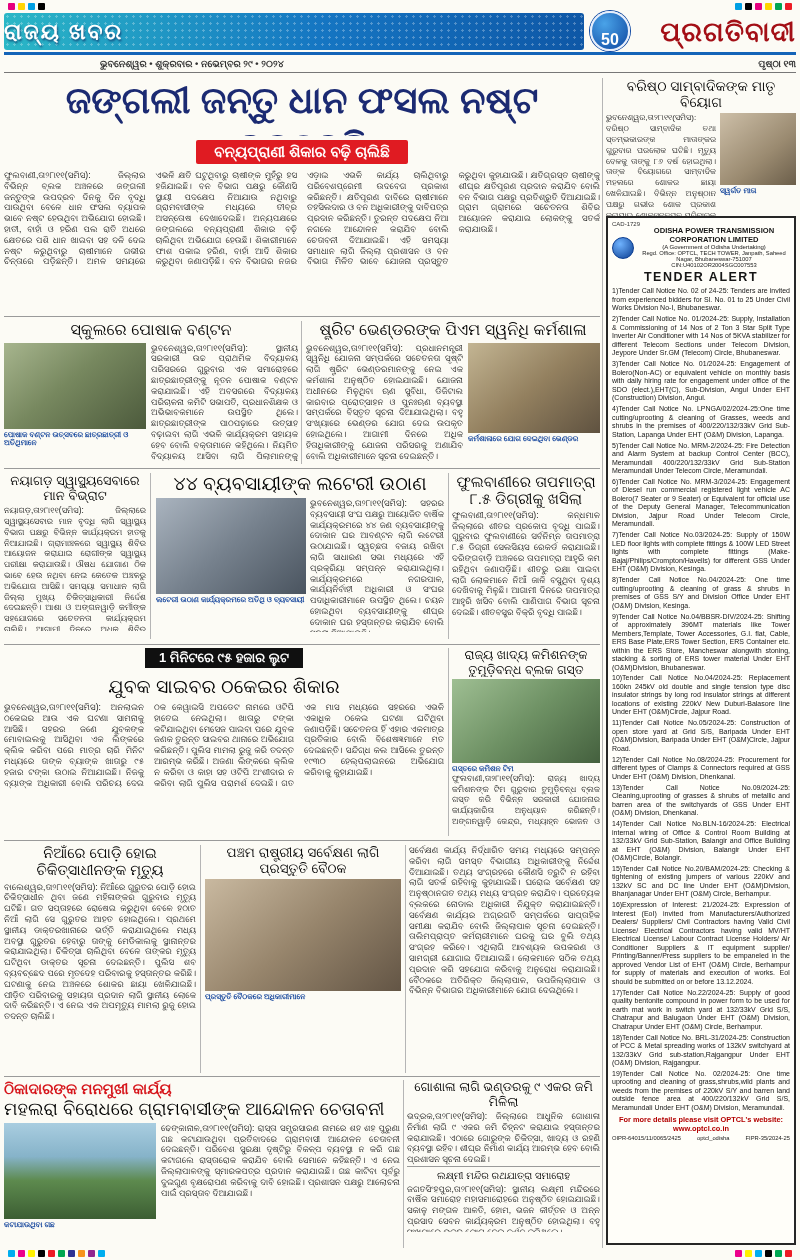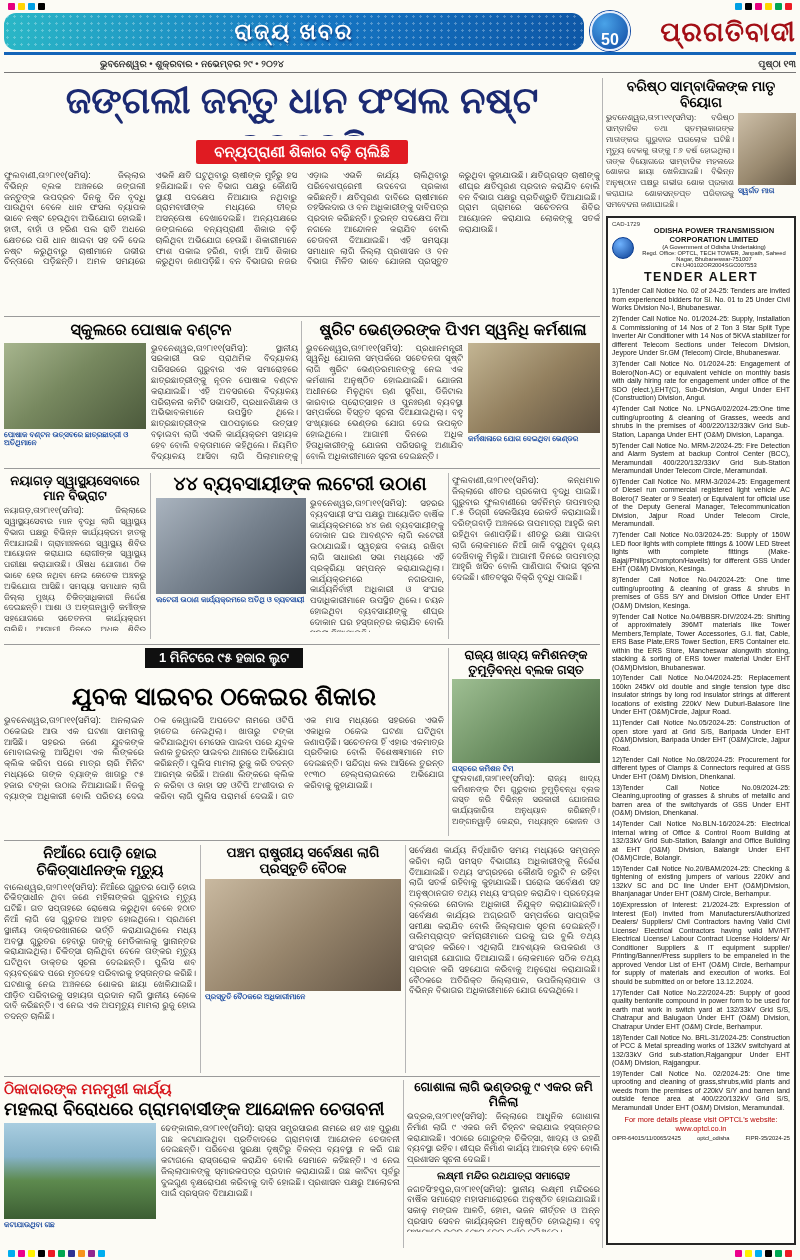--- a/index.html
+++ b/index.html
@@ -1,55 +1,55 @@
 <!DOCTYPE html>
 <html><head>
 <meta charset="utf-8">
 <style>
 *{margin:0;padding:0;box-sizing:border-box}
 html,body{background:#6e6e6e}
 .page{position:relative;width:800px;height:1260px;margin:0 auto;background:#fcfbf5;font-family:"Liberation Sans","DejaVu Sans",sans-serif;color:#151515;overflow:hidden}
 .abs{position:absolute}
 .dots{display:flex;gap:3px}
 .dot{width:7px;height:7px;border-radius:1px}
-.masthead-band{background-image:radial-gradient(rgba(255,255,255,.28) 1px,transparent 1.4px),linear-gradient(90deg,#2ab7c6,#1575c2 55%,#0e57a6);background-size:7px 7px,100% 100%;border-radius:12px;display:flex;align-items:center;justify-content:center}
+.masthead-band{background-image:radial-gradient(rgba(255,255,255,.28) 1px,transparent 1.4px),linear-gradient(90deg,#2ab7c6,#1575c2 55%,#0e57a6);background-size:7px 7px,100% 100%;border-radius:3px;display:flex;align-items:center;justify-content:flex-start}
 .section-title{font-size:22px;font-weight:bold;color:#fff;letter-spacing:2px;text-shadow:1px 1.5px 2px rgba(10,20,80,.55)}
 .badge50{border-radius:50%;background:radial-gradient(circle at 35% 30%,#4aa3e8,#0d47a1);color:#fff;display:flex;align-items:flex-end;justify-content:center;font-weight:bold;font-size:16px;border:2px solid #e6eefc;box-shadow:0 0 0 1px #0d47a1}
 .brand{font-size:27px;font-weight:bold;color:#a30f16;text-align:right;letter-spacing:1px}
 .blue-rule{background:#1464b8}
 .thin-rule{background:#777}
 .dateline{font-size:9.5px;font-weight:bold;color:#333}
 .lead-head{font-size:37px;line-height:1.25;font-weight:bold;color:#1b2a72;text-align:center;overflow:hidden}
 .kicker-wrap{text-align:center}
 .kicker{display:inline-block;background:#e01b22;color:#fff;font-weight:bold;font-size:15px;padding:3px 18px;border-radius:2px}
 .body-cols4{column-count:4;column-gap:10px}
 .body-cols3{column-count:3;column-gap:10px}
 .art-body{font-size:8.6px;line-height:10.8px;text-align:justify;color:#1d1d1d;overflow:hidden}
-.art-head{font-weight:bold;text-align:center;line-height:1.16;color:#000;overflow:hidden}
+.art-head{font-weight:normal;text-align:center;line-height:1.16;color:#000;overflow:hidden}
 .photo{width:100%;height:100%}
 .caption{font-size:7.4px;line-height:8.8px;color:#14459c;font-weight:bold;margin-top:2px;text-align:left}
 .vrule{background:#b5b5b5;width:1px}
 .hrule{background:#9a9a9a;height:1px}
 .black-bar{display:inline-block;background:#101010;color:#fff;font-weight:bold;font-size:13px;padding:2px 14px}
 .red-label{color:#d6151b;font-weight:bold;font-size:15px}
 .p-school{background:linear-gradient(140deg,#a7b58e 0%,#77885f 45%,#4c5a3c 100%)}
 .p-work{background:linear-gradient(140deg,#c3b593 0%,#93805f 50%,#5f5240 100%)}
 .p-lottery{background:linear-gradient(140deg,#aab4bf 0%,#76818d 50%,#4a545f 100%)}
 .p-food{background:linear-gradient(140deg,#9fbf93 0%,#6e9164 50%,#44603e 100%)}
 .p-survey{background:linear-gradient(140deg,#c9b9a0 0%,#97856c 50%,#635545 100%)}
 .p-tree{background:linear-gradient(180deg,#a9cde0 0%,#86b3c9 35%,#5d8a4e 60%,#3c5e33 100%)}
 .p-portrait{background:linear-gradient(140deg,#cdbfa8 0%,#9a8a70 60%,#6b5e4a 100%)}
 .tender{border:2px solid #262626;background:#fffef9;padding:3px 4px;overflow:hidden}
 .tender-ref{font-size:6px;color:#333}
 .tender-org{font-size:7.6px;font-weight:bold;text-align:center;line-height:1.15}
 .tender-sub{font-size:6px;text-align:center}
 .tender-addr{font-size:5.8px;text-align:center;color:#222}
 .tender-title{font-size:12.5px;font-weight:bold;text-align:center;letter-spacing:1.5px;margin:2px 0 3px}
 .tender-item{font-size:7px;line-height:8.5px;text-align:justify;margin-bottom:2.4px}
-.tender-web{font-size:7.4px;font-weight:normal;color:#b30000;text-align:center;margin-top:1px}
+.tender-web{font-size:7.4px;font-weight:bold;color:#b30000;text-align:center;margin-top:1px}
 .tender-foot{display:flex;justify-content:space-between;font-size:5.8px;color:#222;margin-top:2px}
 .optcl-logo{width:22px;height:22px;border-radius:50%;background:radial-gradient(circle at 35% 30%,#6fb3ff,#0b3d91);flex:none;border:1px solid #0b3d91}
 .hdr-flex{display:flex;gap:4px;align-items:center}
 .row-flex{display:flex}
 </style>
 </head>
 <body>
 
 <div class="page">
 
@@ -122,30 +122,31 @@
     <div class="row-flex" style="margin-top:3px;height:134px">
       <div style="width:150px">
         <div class="photo p-lottery" style="height:96px"></div>
         <div class="caption">ଲଟେରୀ ଉଠାଣ କାର୍ଯ୍ୟକ୍ରମରେ ଅତିଥି ଓ ବ୍ୟବସାୟୀ</div>
       </div>
       <div class="art-body" style="flex:1;margin-left:4px;height:134px">ଭୁବନେଶ୍ୱର,ତା୨୮ା୧୧(ସମିସ): ସହରର ବ୍ୟବସାୟୀ ସଂଘ ପକ୍ଷରୁ ଆୟୋଜିତ ବାର୍ଷିକ କାର୍ଯ୍ୟକ୍ରମରେ ୪୪ ଜଣ ବ୍ୟବସାୟୀଙ୍କୁ ଦୋକାନ ଘର ଆବଣ୍ଟନ ଲାଗି ଲଟେରୀ ଉଠାଯାଇଛି। ସ୍ୱଚ୍ଛତା ବଜାୟ ରଖିବା ଲାଗି ସାଧାରଣ ସଭା ମଧ୍ୟରେ ଏହି ପ୍ରକ୍ରିୟା ସମ୍ପନ୍ନ କରାଯାଇଥିଲା। କାର୍ଯ୍ୟକ୍ରମରେ ନଗରପାଳ, କାର୍ଯ୍ୟନିର୍ବାହୀ ଅଧିକାରୀ ଓ ସଂଘର ପଦାଧିକାରୀମାନେ ଉପସ୍ଥିତ ଥିଲେ। ଚୟନ ହୋଇଥିବା ବ୍ୟବସାୟୀଙ୍କୁ ଶୀଘ୍ର ଦୋକାନ ଘର ହସ୍ତାନ୍ତର କରାଯିବ ବୋଲି ସୂଚନା ଦିଆଯାଇଛି।</div>
     </div>
   </div>
   <div class="vrule abs" style="left:448px;top:473px;height:166px"></div>
   <div class="abs" style="left:452px;top:473px;width:148px;height:166px">
+    <div class="art-head" style="font-size:15px">ଫୁଲବାଣୀରେ ତାପମାତ୍ରା ୮.୫ ଡିଗ୍ରୀକୁ ଖସିଲା</div>
     <div class="art-body" style="margin-top:2px;height:120px">ଫୁଲବାଣୀ,ତା୨୮ା୧୧(ସମିସ): କନ୍ଧମାଳ ଜିଲ୍ଲାରେ ଶୀତର ପ୍ରକୋପ ବୃଦ୍ଧି ପାଇଛି। ଗୁରୁବାର ଫୁଲବାଣୀରେ ସର୍ବନିମ୍ନ ତାପମାତ୍ରା ୮.୫ ଡିଗ୍ରୀ ସେଲସିୟସ ରେକର୍ଡ କରାଯାଇଛି। ଦରିଙ୍ଗବାଡ଼ି ଅଞ୍ଚଳରେ ତାପମାତ୍ରା ଆହୁରି କମ ରହିଥିବା ଜଣାପଡ଼ିଛି। ଶୀତରୁ ରକ୍ଷା ପାଇବା ଲାଗି ଲୋକମାନେ ନିଆଁ ଜାଳି ବସୁଥିବା ଦୃଶ୍ୟ ଦେଖିବାକୁ ମିଳୁଛି। ଆଗାମୀ ଦିନରେ ତାପମାତ୍ରା ଆହୁରି ଖସିବ ବୋଲି ପାଣିପାଗ ବିଭାଗ ସୂଚନା ଦେଇଛି। ଶୀତବସ୍ତ୍ର ବିକ୍ରି ବୃଦ୍ଧି ପାଇଛି।</div>
   </div>
 
   <div class="hrule abs" style="left:4px;top:644px;width:596px"></div>
 
   <div class="abs" style="left:4px;top:648px;width:440px;height:188px">
     <div style="text-align:center">
       <span class="black-bar">1 ମିନିଟରେ ୯୫ ହଜାର ଲୁଟ</span>
     </div>
-    <div class="art-head" style="font-size:25px;margin-top:14px">ଯୁବକ ସାଇବର ଠକେଇର ଶିକାର</div>
+    <div class="art-head" style="font-size:19px;margin-top:8px">ଯୁବକ ସାଇବର ଠକେଇର ଶିକାର</div>
     <div class="art-body body-cols3" style="margin-top:4px;height:118px">ଭୁବନେଶ୍ୱର,ତା୨୮ା୧୧(ସମିସ): ଅନଲାଇନ ଠକେଇର ଆଉ ଏକ ଘଟଣା ସାମନାକୁ ଆସିଛି। ସହରର ଜଣେ ଯୁବକଙ୍କ ମୋବାଇଲକୁ ଆସିଥିବା ଏକ ଲିଙ୍କରେ କ୍ଲିକ କରିବା ପରେ ମାତ୍ର ଚାରି ମିନିଟ ମଧ୍ୟରେ ତାଙ୍କ ବ୍ୟାଙ୍କ ଖାତାରୁ ୯୫ ହଜାର ଟଙ୍କା ଉଠାଇ ନିଆଯାଇଛି। ନିଜକୁ ବ୍ୟାଙ୍କ ଅଧିକାରୀ ବୋଲି ପରିଚୟ ଦେଇ ଠକ କେୱାଇସି ଅପଡେଟ ନାମରେ ଓଟିପି ହାତେଇ ନେଇଥିଲା। ଖାତାରୁ ଟଙ୍କା କଟିଯାଇଥିବା ମେସେଜ ପାଇବା ପରେ ଯୁବକ ଜଣକ ତୁରନ୍ତ ସାଇବର ଥାନାରେ ଅଭିଯୋଗ କରିଛନ୍ତି। ପୁଲିସ ମାମଲା ରୁଜୁ କରି ତଦନ୍ତ ଆରମ୍ଭ କରିଛି। ଅଜଣା ଲିଙ୍କରେ କ୍ଲିକ ନ କରିବା ଓ କାହା ସହ ଓଟିପି ଅଂଶୀଦାର ନ କରିବା ଲାଗି ପୁଲିସ ପରାମର୍ଶ ଦେଇଛି। ଗତ ଏକ ମାସ ମଧ୍ୟରେ ସହରରେ ଏଭଳି ଏକାଧିକ ଠକେଇ ଘଟଣା ଘଟିଥିବା ଜଣାପଡ଼ିଛି। ସଚେତନତା ହିଁ ଏହାର ଏକମାତ୍ର ପ୍ରତିକାର ବୋଲି ବିଶେଷଜ୍ଞମାନେ ମତ ଦେଇଛନ୍ତି। ସନ୍ଦିଗ୍ଧ କଲ ଆସିଲେ ତୁରନ୍ତ ୧୯୩୦ ହେଲ୍ପଲାଇନରେ ଅଭିଯୋଗ କରିବାକୁ କୁହାଯାଇଛି।</div>
   </div>
   <div class="vrule abs" style="left:448px;top:648px;height:188px"></div>
   <div class="abs" style="left:452px;top:648px;width:148px;height:188px">
     <div class="art-head" style="font-size:12.5px">ରାଜ୍ୟ ଖାଦ୍ୟ କମିଶନଙ୍କ ତୁମୁଡ଼ିବନ୍ଧ ବ୍ଲକ ଗସ୍ତ</div>
     <div class="photo p-food" style="height:84px;margin-top:2px"></div>
     <div class="caption">ଗସ୍ତରେ କମିଶନ ଟିମ</div>
     <div class="art-body" style="font-size:8.2px;height:54px">ଫୁଲବାଣୀ,ତା୨୮ା୧୧(ସମିସ): ରାଜ୍ୟ ଖାଦ୍ୟ କମିଶନଙ୍କ ଟିମ ଗୁରୁବାର ତୁମୁଡ଼ିବନ୍ଧ ବ୍ଲକ ଗସ୍ତ କରି ବିଭିନ୍ନ ସରକାରୀ ଯୋଜନାର କାର୍ଯ୍ୟକାରିତା ଅନୁଧ୍ୟାନ କରିଛନ୍ତି। ଅଙ୍ଗନୱାଡ଼ି କେନ୍ଦ୍ର, ମଧ୍ୟାହ୍ନ ଭୋଜନ ଓ ସୁଲଭ ମୂଲ୍ୟ ଦୋକାନ ପରିଦର୍ଶନ କରି ହିତାଧିକାରୀଙ୍କ ସହ କଥା ହୋଇଥିଲେ।</div>
   </div>
 
@@ -189,21 +190,21 @@
     <div class="art-head" style="font-size:10px">ଲକ୍ଷ୍ମୀ ମନ୍ଦିର ରଥଯାତ୍ରା ସମାରୋହ</div>
     <div class="art-body" style="margin-top:2px;height:48px">ଜଗତସିଂହପୁର,ତା୨୮ା୧୧(ସମିସ): ସ୍ଥାନୀୟ ଲକ୍ଷ୍ମୀ ମନ୍ଦିରରେ ବାର୍ଷିକ ସମାରୋହ ମହାସମାରୋହରେ ଅନୁଷ୍ଠିତ ହୋଇଯାଇଛି। ସକାଳୁ ମଙ୍ଗଳ ଆଳତି, ହୋମ, ଭଜନ କୀର୍ତ୍ତନ ଓ ଅନ୍ନ ପ୍ରସାଦ ସେବନ କାର୍ଯ୍ୟକ୍ରମ ଅନୁଷ୍ଠିତ ହୋଇଥିଲା। ବହୁ ସଂଖ୍ୟାରେ ଭକ୍ତ ଯୋଗ ଦେଇ ଦର୍ଶନ କରିଥିଲେ।</div>
   </div>
 
   <div class="vrule abs" style="left:602px;top:78px;height:1170px"></div>
 
   <div class="abs" style="left:606px;top:78px;width:190px;height:134px">
     <div class="art-head" style="font-size:14px">ବରିଷ୍ଠ ସାମ୍ବାଦିକଙ୍କ ମାତୃ ବିୟୋଗ</div>
     <div class="row-flex" style="margin-top:3px;height:108px">
       <div class="art-body" style="flex:1;margin-right:4px;font-size:8px;height:108px">ଭୁବନେଶ୍ୱର,ତା୨୮ା୧୧(ସମିସ): ବରିଷ୍ଠ ସାମ୍ବାଦିକ ତଥା ସ୍ତମ୍ଭକାରଙ୍କ ମାତାଙ୍କର ଗୁରୁବାର ପରଲୋକ ଘଟିଛି। ମୃତ୍ୟୁ ବେଳକୁ ତାଙ୍କୁ ୮୬ ବର୍ଷ ହୋଇଥିଲା। ତାଙ୍କ ବିୟୋଗରେ ସାମ୍ବାଦିକ ମହଲରେ ଶୋକର ଛାୟା ଖେଳିଯାଇଛି। ବିଭିନ୍ନ ଅନୁଷ୍ଠାନ ପକ୍ଷରୁ ଗଭୀର ଶୋକ ପ୍ରକାଶ କରାଯାଇ ଶୋକସନ୍ତପ୍ତ ପରିବାରକୁ ସମବେଦନା ଜଣାଯାଇଛି।</div>
-      <div style="width:58px">
+      <div style="width:76px">
         <div class="photo p-portrait" style="height:72px"></div>
         <div class="caption">ସ୍ୱର୍ଗତ ମାତା</div>
       </div>
     </div>
   </div>
 
   <div class="tender abs" style="left:606px;top:216px;width:190px;height:1029px">
     <div class="tender-ref">CAD-1729</div>
     <div class="hdr-flex">
       <div class="optcl-logo"></div>

